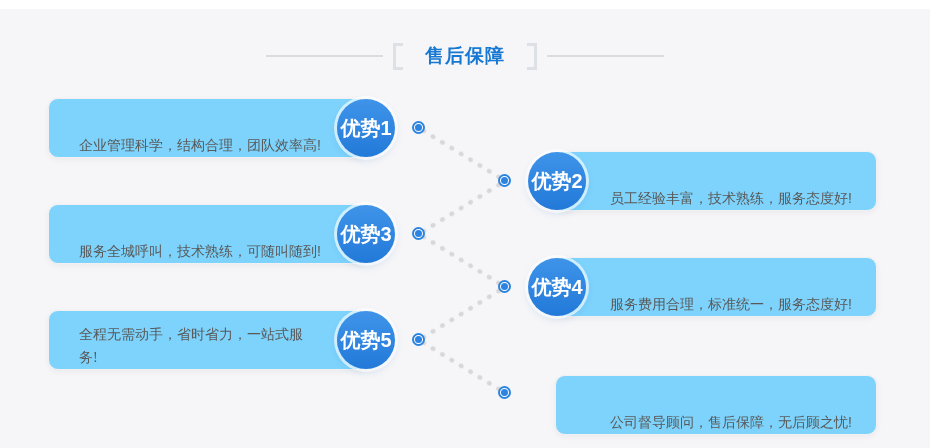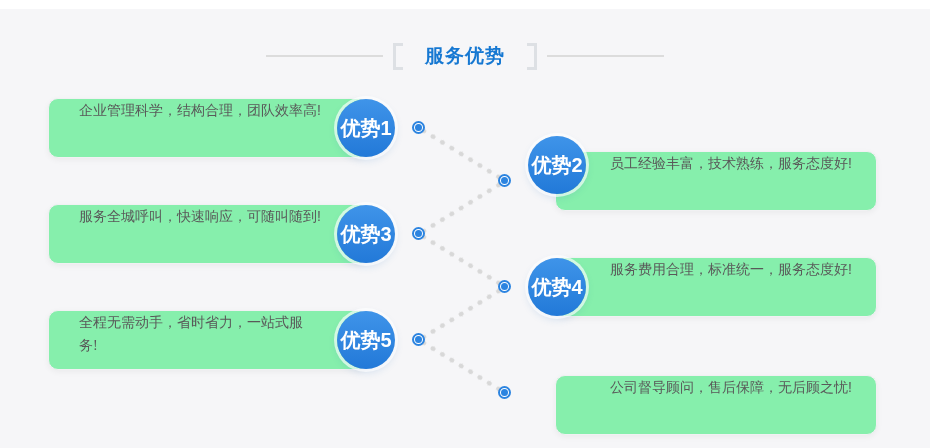--- a/index.html
+++ b/index.html
@@ -10,23 +10,23 @@
   
   .title-row { position:absolute; left:0; top:40px; width:930px; height:32px;
                display:flex; align-items:center; justify-content:center; }
   .title-line { width:117px; height:2px; background:#dcdcdc; }
   .bracket { width:10px; height:27px; border:3px solid #dde0e4; margin:0 6px; }
   .bracket.left  { border-right:none; margin-left:10px; }
   .bracket.right { border-left:none;  margin-right:10px; }
   .title-text { color:#1678d2; font-size:19px; font-weight:bold; letter-spacing:1px; padding:0 16px; }
 
   
-  .card { position:absolute; height:60px; background:#86efac; border-radius:10px;
+  .card { position:absolute; height:60px; background:#7dd3fc; border-radius:10px;
           box-shadow:0 2px 6px rgba(0,0,0,0.05); border:1px solid #f1f1f3;
-          display:flex; align-items:flex-start; z-index:2; }
+          display:flex; align-items:flex-end; z-index:2; }
   .card p { font-size:14px; line-height:23px; color:#595959; }
   .card.left  { left:48px;  width:320px; }
   .card.left p  { padding:0 46px 0 30px; }
   .card.right { left:555px; width:322px; }
   .card.right p { padding:0 8px 0 54px; }
 
   
   .badge { position:absolute; width:58px; height:58px; border-radius:50%;
            background:linear-gradient(180deg,#3f94e9 0%,#2279d8 100%);
            color:#ffffff; font-size:20px; font-weight:bold;
@@ -54,45 +54,45 @@
 </style>
 </head>
 <body>
 
 <div id="stage">
   <div class="panel"></div>
 
   <div class="title-row">
     <div class="title-line"></div>
     <div class="bracket left"></div>
-    <div class="title-text">服务优势</div>
+    <div class="title-text">售后保障</div>
     <div class="bracket right"></div>
     <div class="title-line"></div>
   </div>
 
   <div class="connector down" style="top:125px;"></div>
   <div class="connector up" style="top:231px;"></div>
   <div class="connector down" style="top:231px;"></div>
   <div class="connector up" style="top:337px;"></div>
   <div class="connector down" style="top:337px;"></div>
 
   <div class="card left" style="top:98px;">
     <p>企业管理科学，结构合理，团队效率高!</p>
   </div>
   <div class="badge left" style="top:99px;">优势1</div>
   <div class="marker left" style="top:121px;"></div>
 
   <div class="card right" style="top:151px;">
     <p>员工经验丰富，技术熟练，服务态度好!</p>
   </div>
-  <div class="badge right" style="top:136px;">优势2</div>
+  <div class="badge right" style="top:152px;">优势2</div>
   <div class="marker right" style="top:174px;"></div>
 
   <div class="card left" style="top:204px;">
-    <p>服务全城呼叫，快速响应，可随叫随到!</p>
+    <p>服务全城呼叫，技术熟练，可随叫随到!</p>
   </div>
   <div class="badge left" style="top:205px;">优势3</div>
   <div class="marker left" style="top:227px;"></div>
 
   <div class="card right" style="top:257px;">
     <p>服务费用合理，标准统一，服务态度好!</p>
   </div>
   <div class="badge right" style="top:258px;">优势4</div>
   <div class="marker right" style="top:280px;"></div>
 

